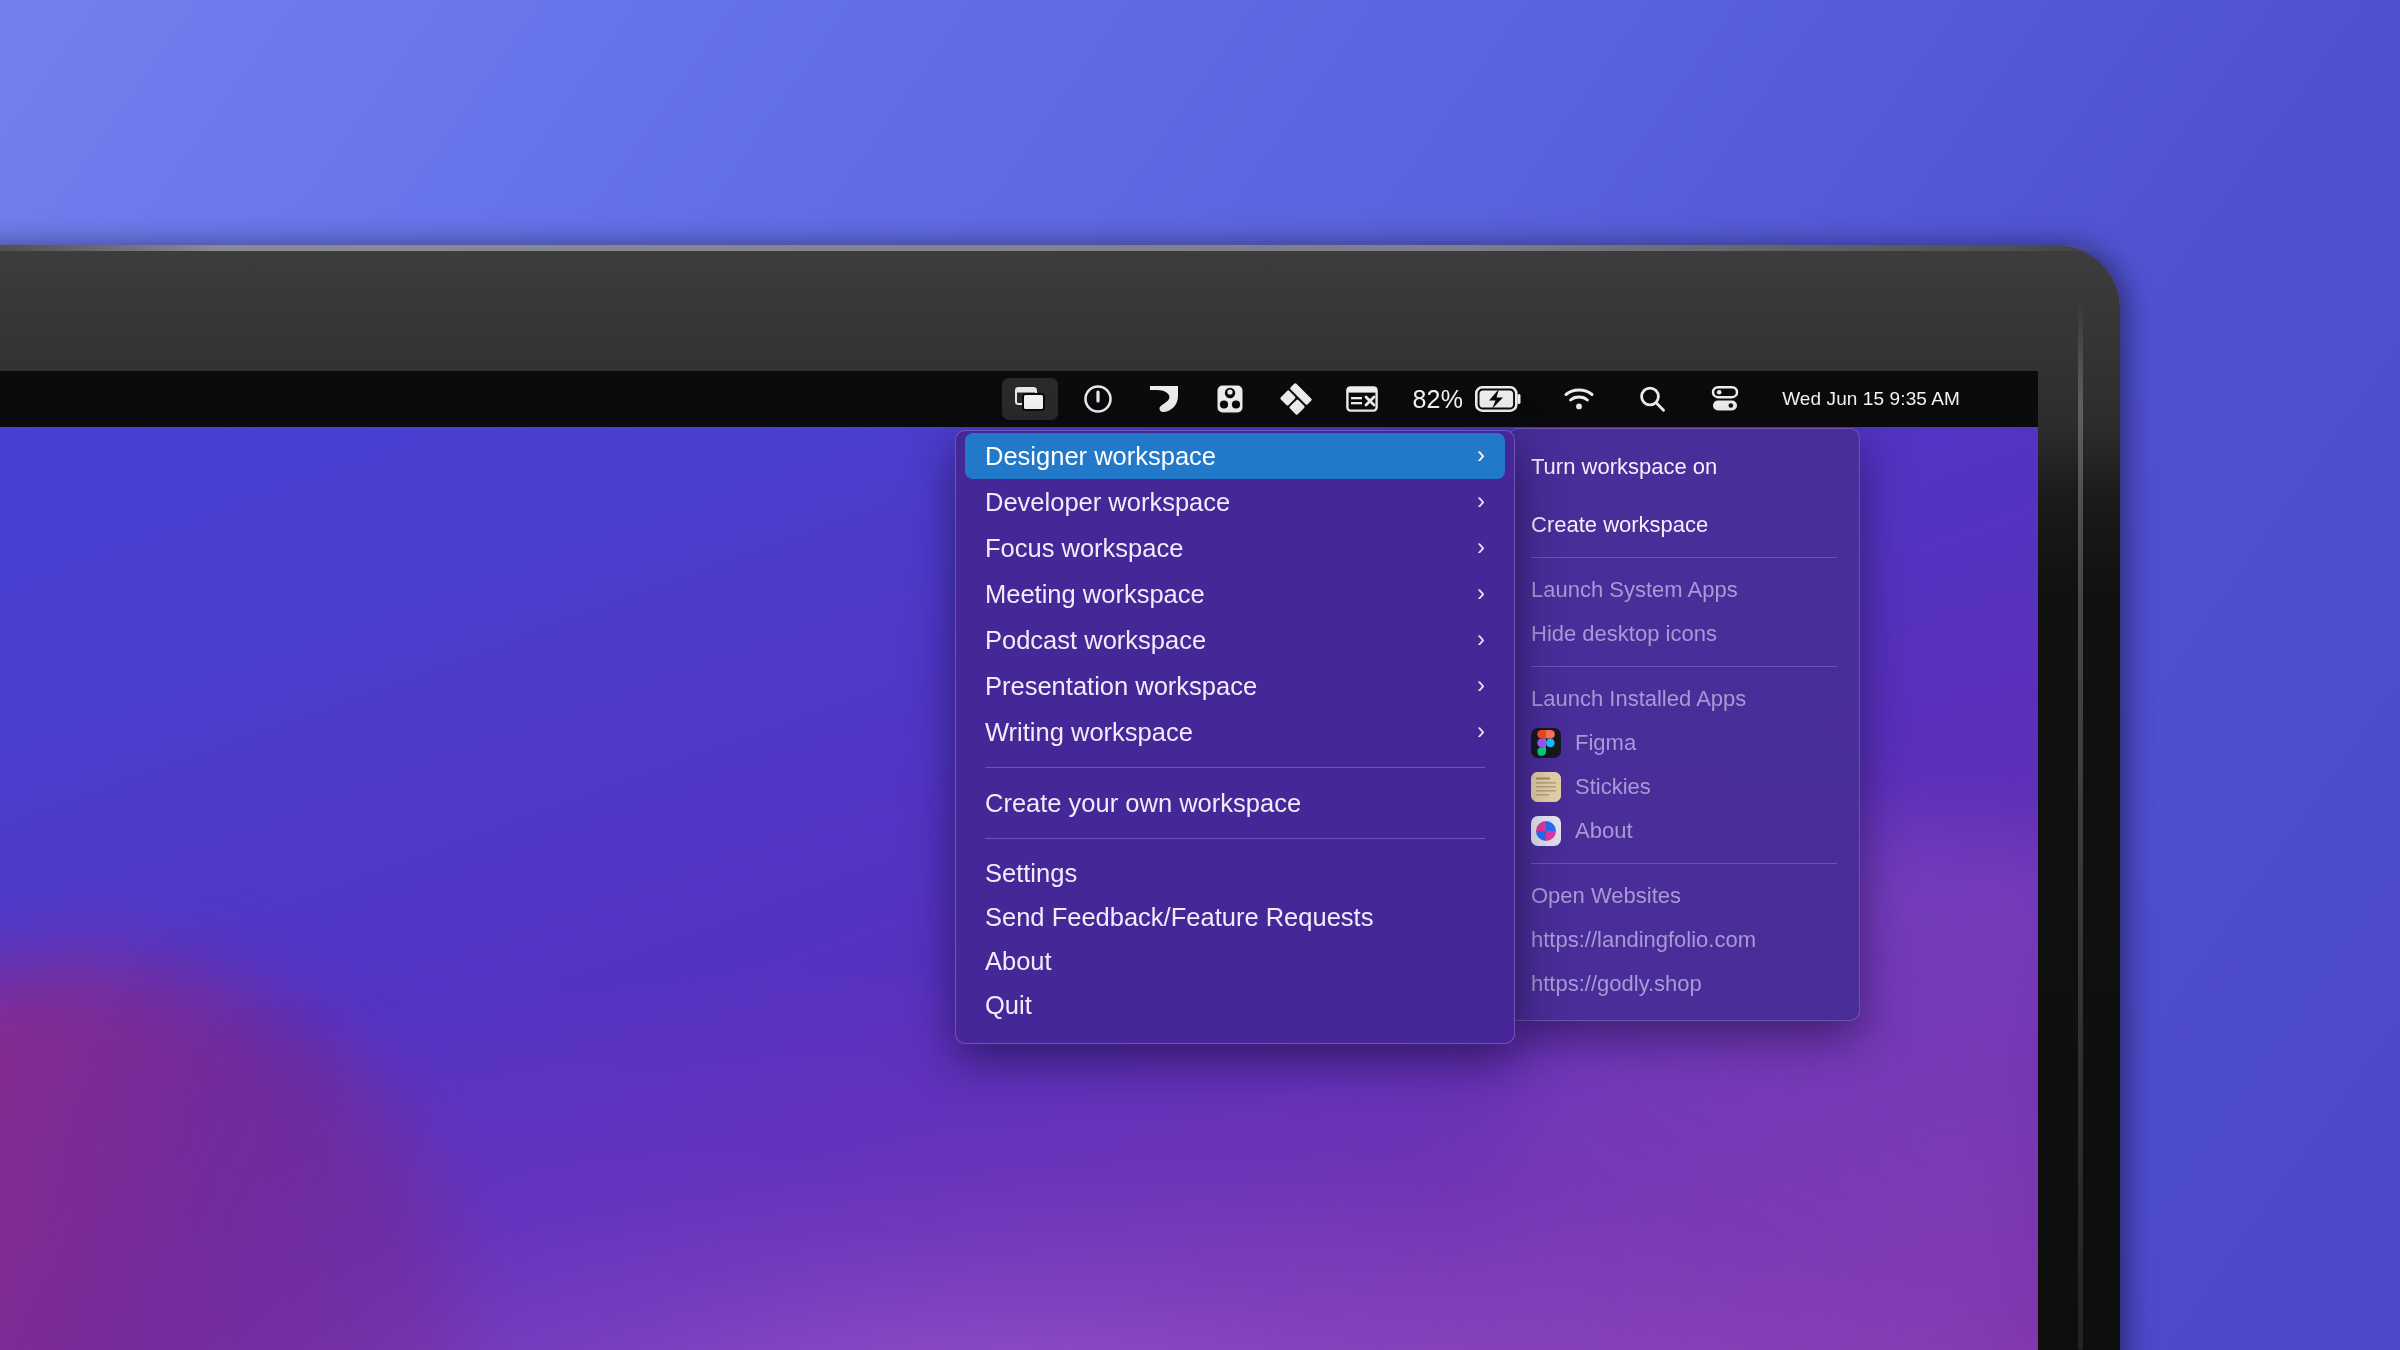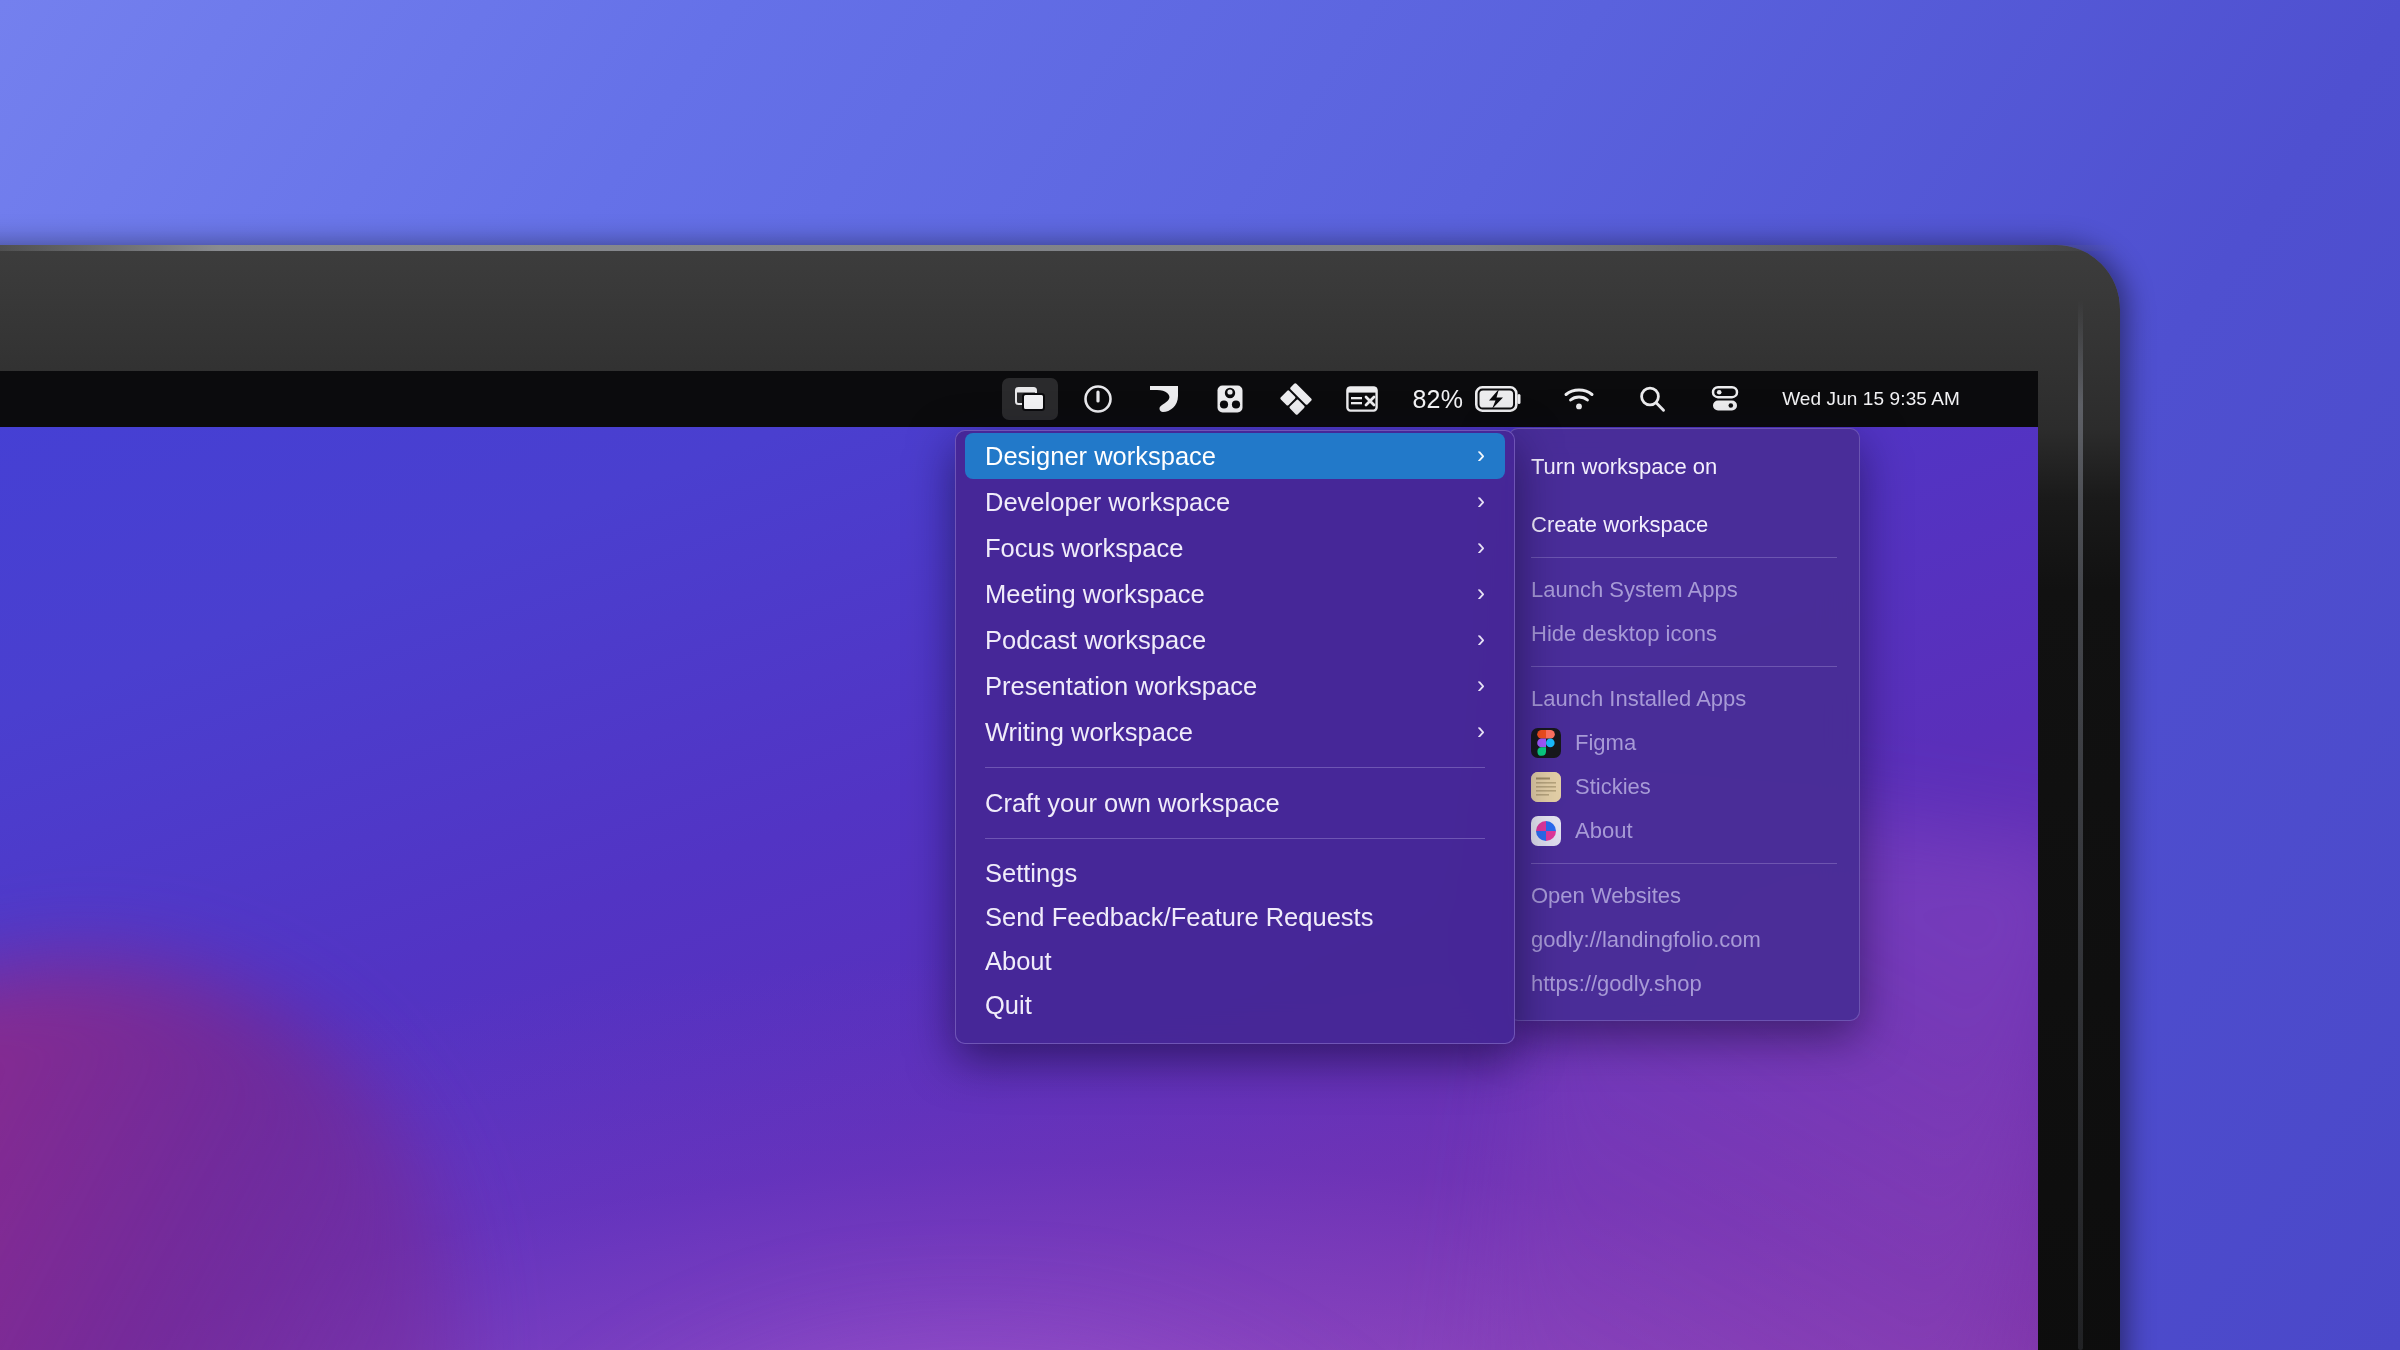--- a/index.html
+++ b/index.html
@@ -295,21 +295,21 @@
     </div>
 
     <div class="menu-row">
       <span>Writing workspace</span>
       <span class="chev">›</span>
     </div>
 
     <div class="menu-sep"></div>
 
     <div class="menu-row">
-      <span>Craft your own workspace</span>
+      <span>Create your own workspace</span>
     </div>
 
     <div class="menu-sep"></div>
 
     <div class="tail">
       <div class="menu-row">
         <span>Settings</span>
       </div>
       <div class="menu-row">
         <span>Send Feedback/Feature Requests</span>
@@ -386,20 +386,20 @@
       </span>
       <span>About</span>
     </div>
 
     <div class="sub-sep"></div>
 
     <div class="sub-row dim">
       <span>Open Websites</span>
     </div>
     <div class="sub-row dim">
-      <span>godly://landingfolio.com</span>
+      <span>https://landingfolio.com</span>
     </div>
     <div class="sub-row dim">
       <span>https://godly.shop</span>
     </div>
   </div>
 
 </div>
 
 </body></html>

